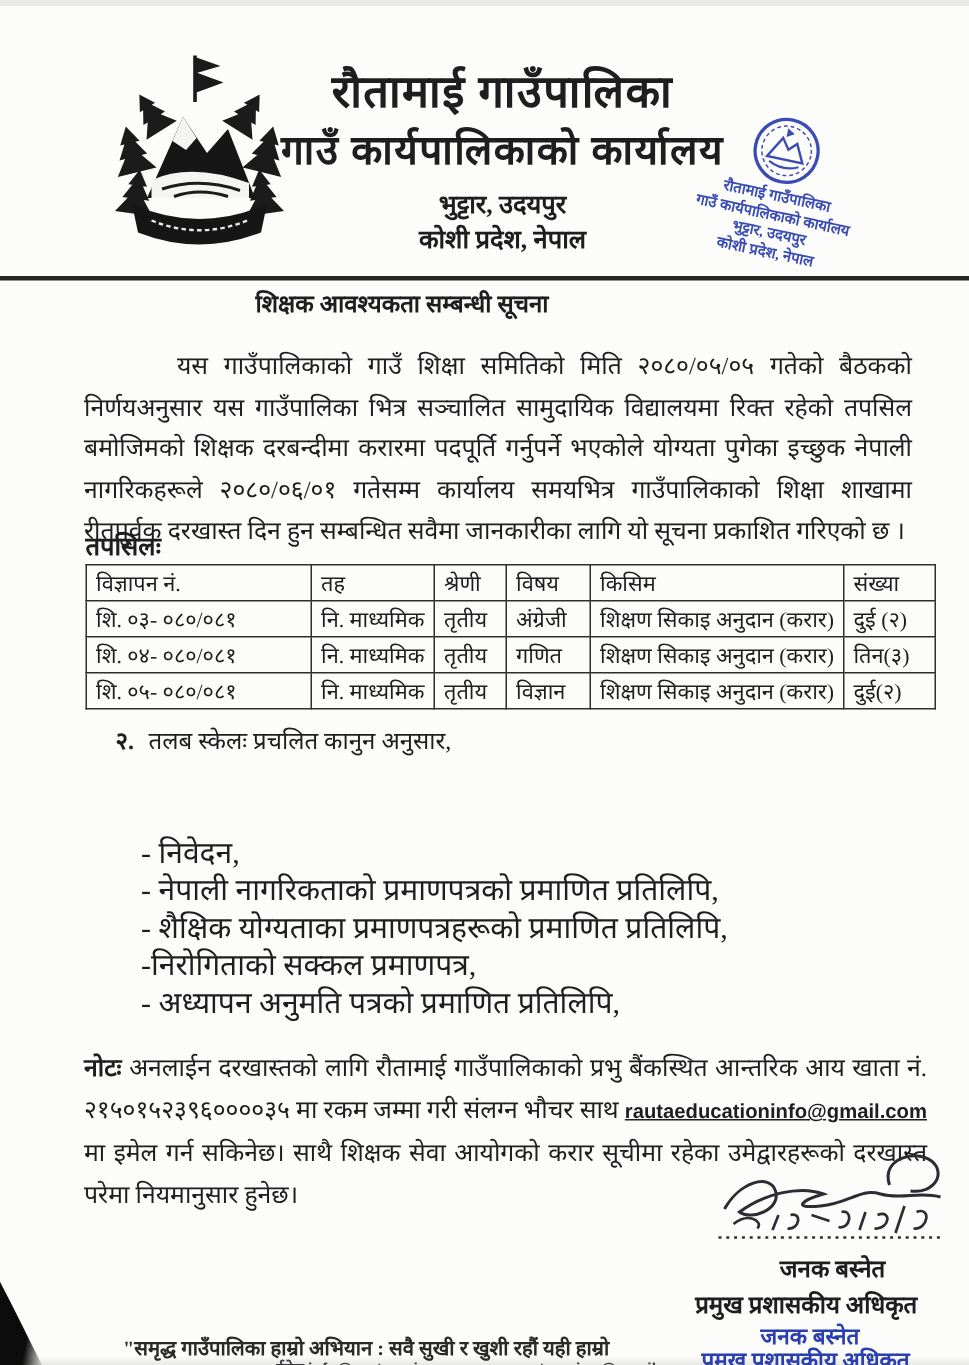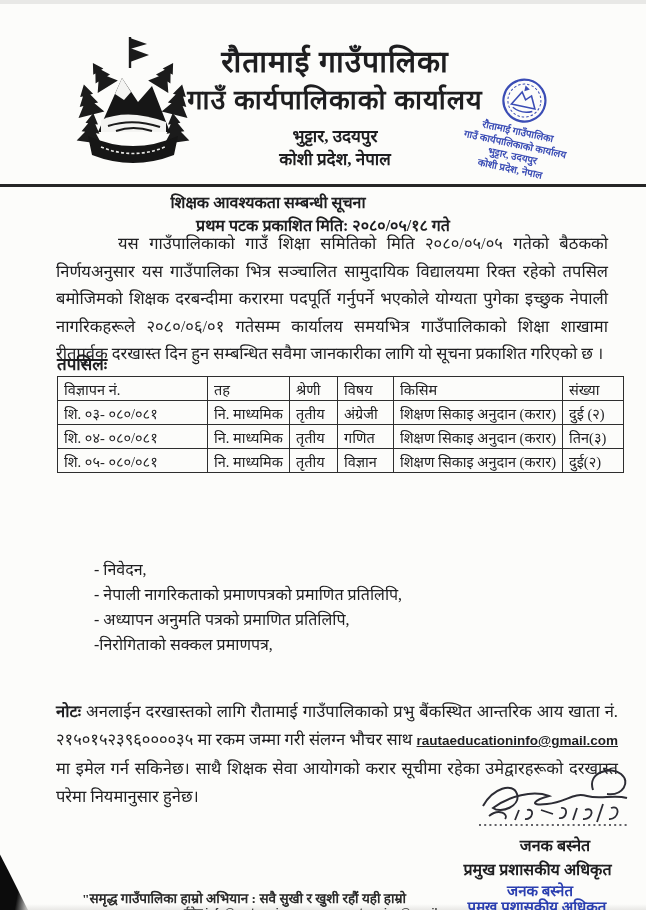--- a/index.html
+++ b/index.html
@@ -31,21 +31,21 @@
   
   .vtable{position:absolute;left:57px;top:372px;border-collapse:collapse;table-layout:fixed;}
   .vtable th,.vtable td{
     border:1.6px solid #2e2e2e;font-weight:400;font-size:14.5px;
     padding:1px 6px;height:21px;text-align:left;vertical-align:middle;white-space:nowrap;overflow:hidden;
   }
   
   .conditions{position:absolute;left:77px;top:483px;font-size:16px;}
   .cond-item{line-height:16px;margin-bottom:8px;white-space:nowrap;}
   .cond-num{display:inline-block;min-width:18px;font-weight:600;}
-  .documents{position:absolute;left:94px;top:553px;font-size:16px;}
+  .documents{position:absolute;left:94px;top:553px;font-size:20px;}
   .doc-item{line-height:25px;white-space:nowrap;}
   .cond4{position:absolute;left:77px;top:673px;font-size:16px;font-weight:600;white-space:nowrap;}
   
   .note-para{position:absolute;left:56px;top:694px;width:562px;margin:0;font-size:16.5px;line-height:28px;text-align:justify;}
   .note-label{font-weight:700;}
   .note-email{font-family:"Liberation Sans",sans-serif;font-size:13.5px;font-weight:700;text-decoration:underline;}
   
   .sig-svg{position:absolute;left:475px;top:760px;}
   .sig-name{position:absolute;left:470px;top:830px;width:170px;text-align:center;font-size:16px;font-weight:600;}
   .sig-desig{position:absolute;left:435px;top:854px;width:205px;text-align:center;font-size:16px;font-weight:600;}
@@ -113,21 +113,20 @@
     </svg>
     <div class="line">रौतामाई गाउँपालिका</div>
     <div class="line">गाउँ कार्यपालिकाको कार्यालय</div>
     <div class="line">भुट्टार, उदयपुर</div>
     <div class="line">कोशी प्रदेश, नेपाल</div>
   </div>
 
   <div class="rule"></div>
 
   <div class="notice-title">शिक्षक आवश्यकता सम्बन्धी सूचना</div>
-  <div class="published">प्रथम पटक प्रकाशित मिति: २०८०/०५/१८ गते</div>
 
   <p class="body-para">यस गाउँपालिकाको गाउँ शिक्षा समितिको मिति २०८०/०५/०५ गतेको बैठकको निर्णयअनुसार यस गाउँपालिका भित्र सञ्चालित सामुदायिक विद्यालयमा रिक्त रहेको तपसिल बमोजिमको शिक्षक दरबन्दीमा करारमा पदपूर्ति गर्नुपर्ने भएकोले योग्यता पुगेका इच्छुक नेपाली नागरिकहरूले २०८०/०६/०१ गतेसम्म कार्यालय समयभित्र गाउँपालिकाको शिक्षा शाखामा रीतपूर्वक दरखास्त दिन हुन सम्बन्धित सवैमा जानकारीका लागि यो सूचना प्रकाशित गरिएको छ ।</p>
 
   <div class="tapasil">तपसिलः</div>
 
   <table class="vtable">
     <colgroup>
       <col style="width:150px">
         <col style="width:82px">
         <col style="width:48px">
@@ -165,27 +164,32 @@
       <td>नि. माध्यमिक</td>
       <td>तृतीय</td>
       <td>विज्ञान</td>
       <td>शिक्षण सिकाइ अनुदान (करार)</td>
       <td>दुई(२)</td>
     </tr>
   </tbody>
     </table>
 
   <div class="conditions">
+    <div class="cond-item">
+      <span class="cond-num">२.</span>
+      <span>तलब स्केलः प्रचलित कानुन अनुसार,</span>
+    </div>
   </div>
 
   <div class="documents">
     <div class="doc-item">- निवेदन,</div>
     <div class="doc-item">- नेपाली नागरिकताको प्रमाणपत्रको प्रमाणित प्रतिलिपि,</div>
+    <div class="doc-item">- शैक्षिक योग्यताका प्रमाणपत्रहरूको प्रमाणित प्रतिलिपि,</div>
+    <div class="doc-item">-निरोगिताको सक्कल प्रमाणपत्र,</div>
     <div class="doc-item">- अध्यापन अनुमति पत्रको प्रमाणित प्रतिलिपि,</div>
-    <div class="doc-item">-निरोगिताको सक्कल प्रमाणपत्र,</div>
   </div>
 
 
   <p class="note-para"><span class="note-label">नोटः</span><span> अनलाईन दरखास्तको लागि रौतामाई गाउँपालिकाको प्रभु बैंकस्थित आन्तरिक आय खाता नं. २१५०१५२३९६००००३५ मा रकम जम्मा गरी संलग्न भौचर साथ </span><span class="note-email">rautaeducationinfo@gmail.com</span><span> मा इमेल गर्न सकिनेछ। साथै शिक्षक सेवा आयोगको करार सूचीमा रहेका उमेद्वारहरूको दरखास्त परेमा नियमानुसार हुनेछ।</span></p>
 
   <svg class="sig-svg" width="162" height="66" viewBox="0 0 162 66">
     <path d="M118 26 C112 8 136 2 146 10 C156 18 148 32 132 30" stroke="#2c2c34" stroke-width="2" fill="none"></path>
     <path d="M8 42 C18 24 38 18 42 30 C46 42 26 50 18 44 C34 32 58 26 74 32 C60 36 52 42 72 40 C92 38 98 28 112 32 C126 36 138 30 152 34" stroke="#2c2c34" stroke-width="2" fill="none"></path>
     <path d="M14 52 C24 44 34 50 30 55 M44 46 L40 56 M52 46 C60 44 58 56 50 55 M66 46 L78 50 M86 44 C94 42 92 56 84 54 M102 44 L98 56 M110 46 C120 42 118 56 108 55 M128 40 L122 58 M136 44 C146 40 144 56 134 55" stroke="#2c2c34" stroke-width="1.8" fill="none"></path>
     <line x1="4" y1="61" x2="154" y2="61" stroke="#2c2c34" stroke-width="1.6" stroke-dasharray="2,3.2"></line>

